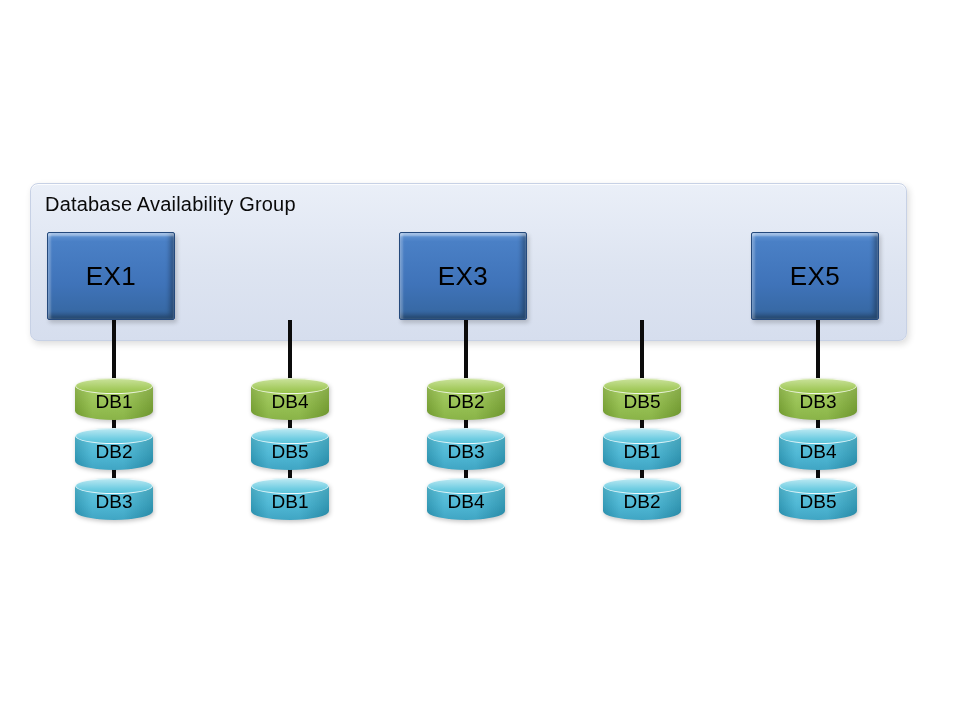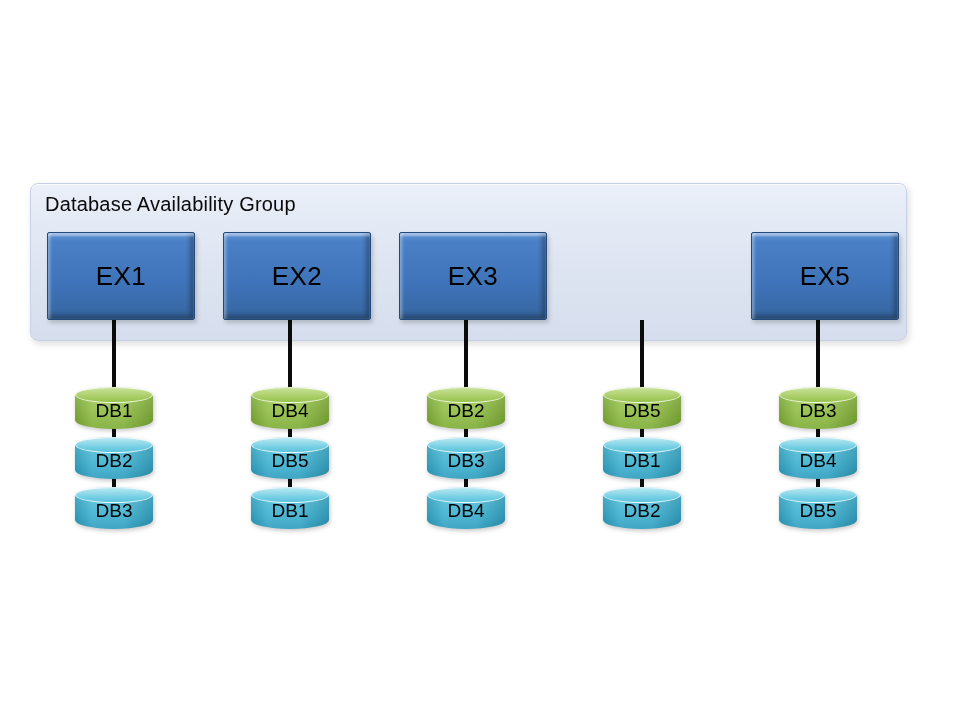--- a/index.html
+++ b/index.html
@@ -50,21 +50,21 @@
   .col-2 { left: 220px; }
   .col-3 { left: 396px; text-decoration: underline; }
   .col-4 { left: 572px; }
   .col-5 { left: 748px; text-decoration: underline; }
 
   
   .server-box {
     position: absolute;
     left: 3px;
     top: 0;
-    width: 148px;
+    width: 128px;
     height: 88px;
     box-sizing: border-box;
     background: linear-gradient(180deg, #6396d6 0%, #4a80c6 10%, #3f73b9 60%, #35669f 100%);
     border: 1px solid #24497c;
     border-radius: 2px;
     box-shadow:
       inset 0 3px 2px rgba(255,255,255,0.40),
       inset 3px 0 2px rgba(255,255,255,0.22),
       inset -4px -4px 5px rgba(0,0,0,0.32),
       2px 3px 4px rgba(0,0,0,0.18);
@@ -91,21 +91,20 @@
   }
 
   
   .cyl {
     position: absolute;
     left: 31px;
     width: 78px;
     height: 42px;
     z-index: 2;
     filter: drop-shadow(1px 2px 2px rgba(0,0,0,0.22));
-    margin-top: 9px;
   }
   .cyl-row-1 { top: 146px; }
   .cyl-row-2 { top: 196px; }
   .cyl-row-3 { top: 246px; }
 
   .cyl-body {
     position: absolute;
     left: 0; right: 0;
     top: 8px; bottom: 0;
     box-sizing: border-box;
@@ -175,23 +174,20 @@
     </div>
     <div class="cyl cyl-blue cyl-row-3">
       <div class="cyl-body"></div>
       <div class="cyl-top"></div>
       <span class="cyl-label">DB3</span>
     </div>
   </div>
 
   <div class="col col-2">
     <div class="vline"></div>
-    <div class="server-box">
-      <span class="server-label">EX2</span>
-    </div>
     <div class="cyl cyl-green cyl-row-1">
       <div class="cyl-body"></div>
       <div class="cyl-top"></div>
       <span class="cyl-label">DB4</span>
     </div>
     <div class="cyl cyl-blue cyl-row-2">
       <div class="cyl-body"></div>
       <div class="cyl-top"></div>
       <span class="cyl-label">DB5</span>
     </div>

